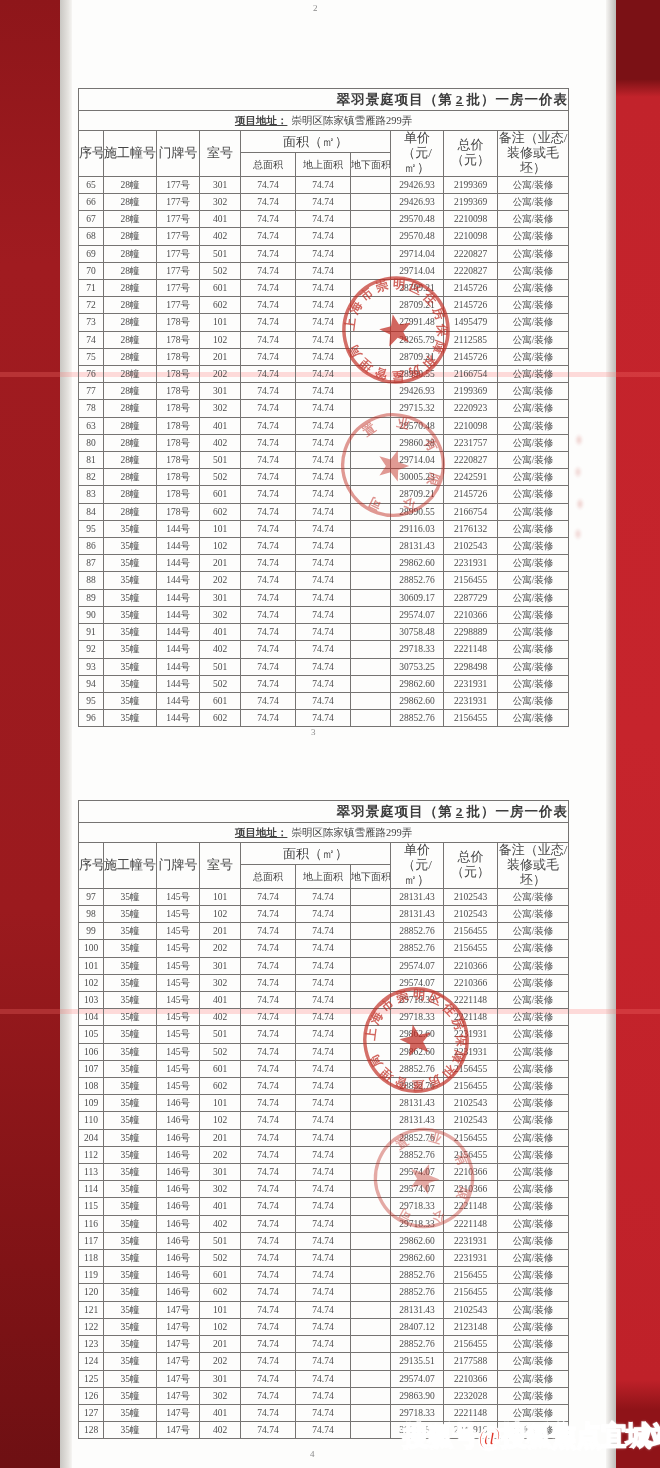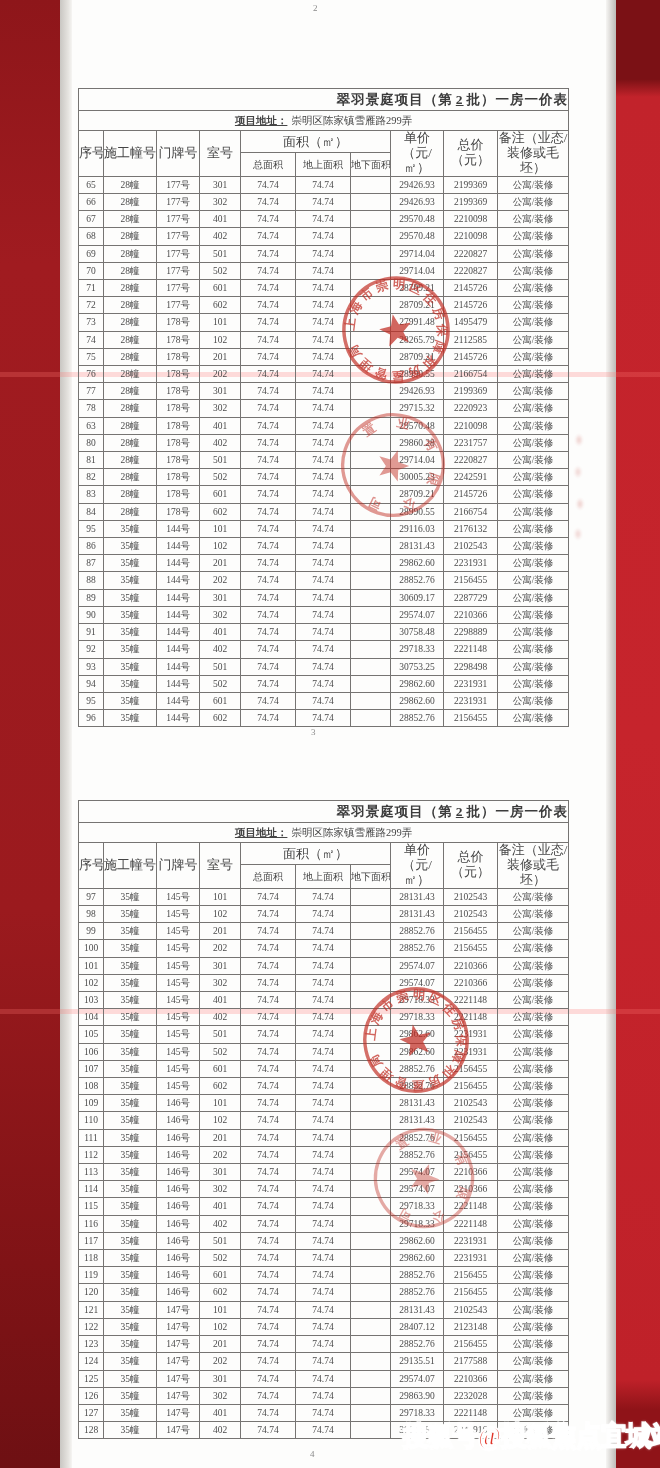--- a/index.html
+++ b/index.html
@@ -724,21 +724,21 @@
         <td>146号</td>
         <td>102</td>
         <td>74.74</td>
         <td>74.74</td>
         <td></td>
         <td>28131.43</td>
         <td>2102543</td>
         <td>公寓/装修</td>
       </tr>
       <tr>
-        <td>111</td>
+        <td>204</td>
         <td>35幢</td>
         <td>146号</td>
         <td>201</td>
         <td>74.74</td>
         <td>74.74</td>
         <td></td>
         <td>28852.76</td>
         <td>2156455</td>
         <td>公寓/装修</td>
       </tr>

